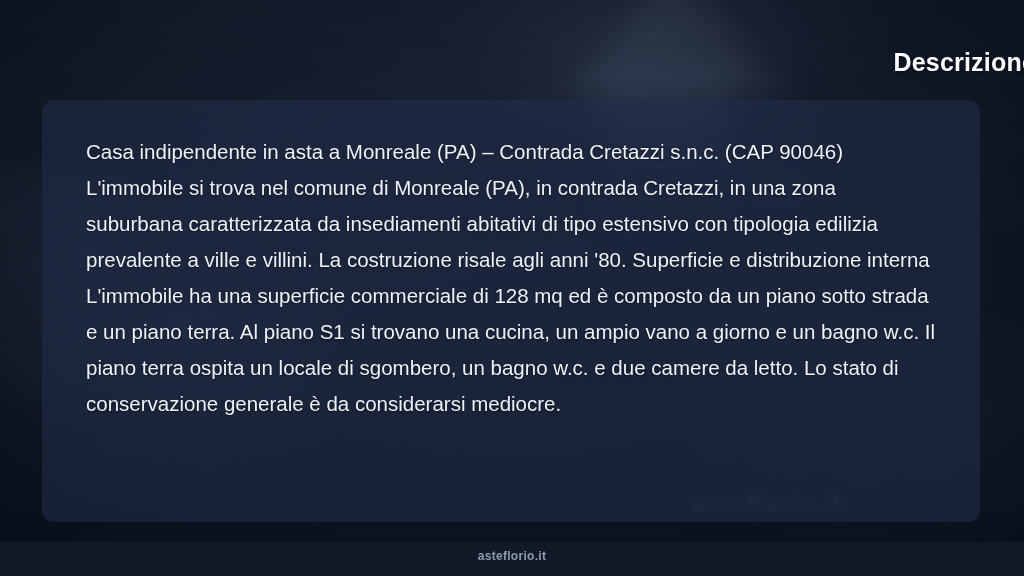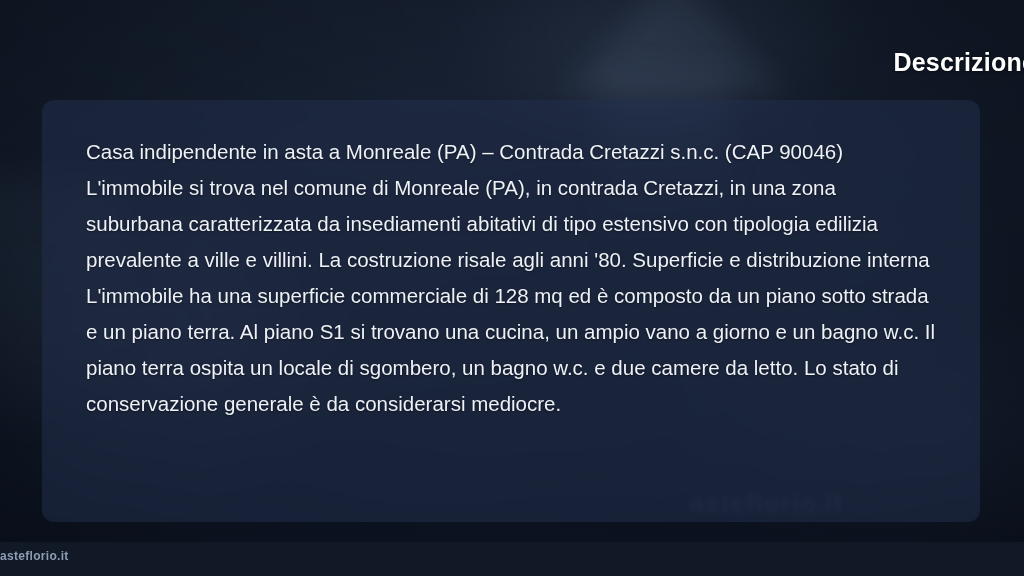--- a/index.html
+++ b/index.html
@@ -126,21 +126,21 @@
     top: 542px;
     width: 1024px;
     height: 34px;
     background: #111927;
   }
   #footer-text {
     position: absolute;
     left: 0;
     top: 549px;
     width: 1024px;
-    text-align: left;
+    text-align: center;
     font-size: 12px;
     font-weight: 700;
     color: #8e9cb3;
     letter-spacing: 0.3px;
   }
 </style>
 </head>
 <body>
 
 <div id="slide">

